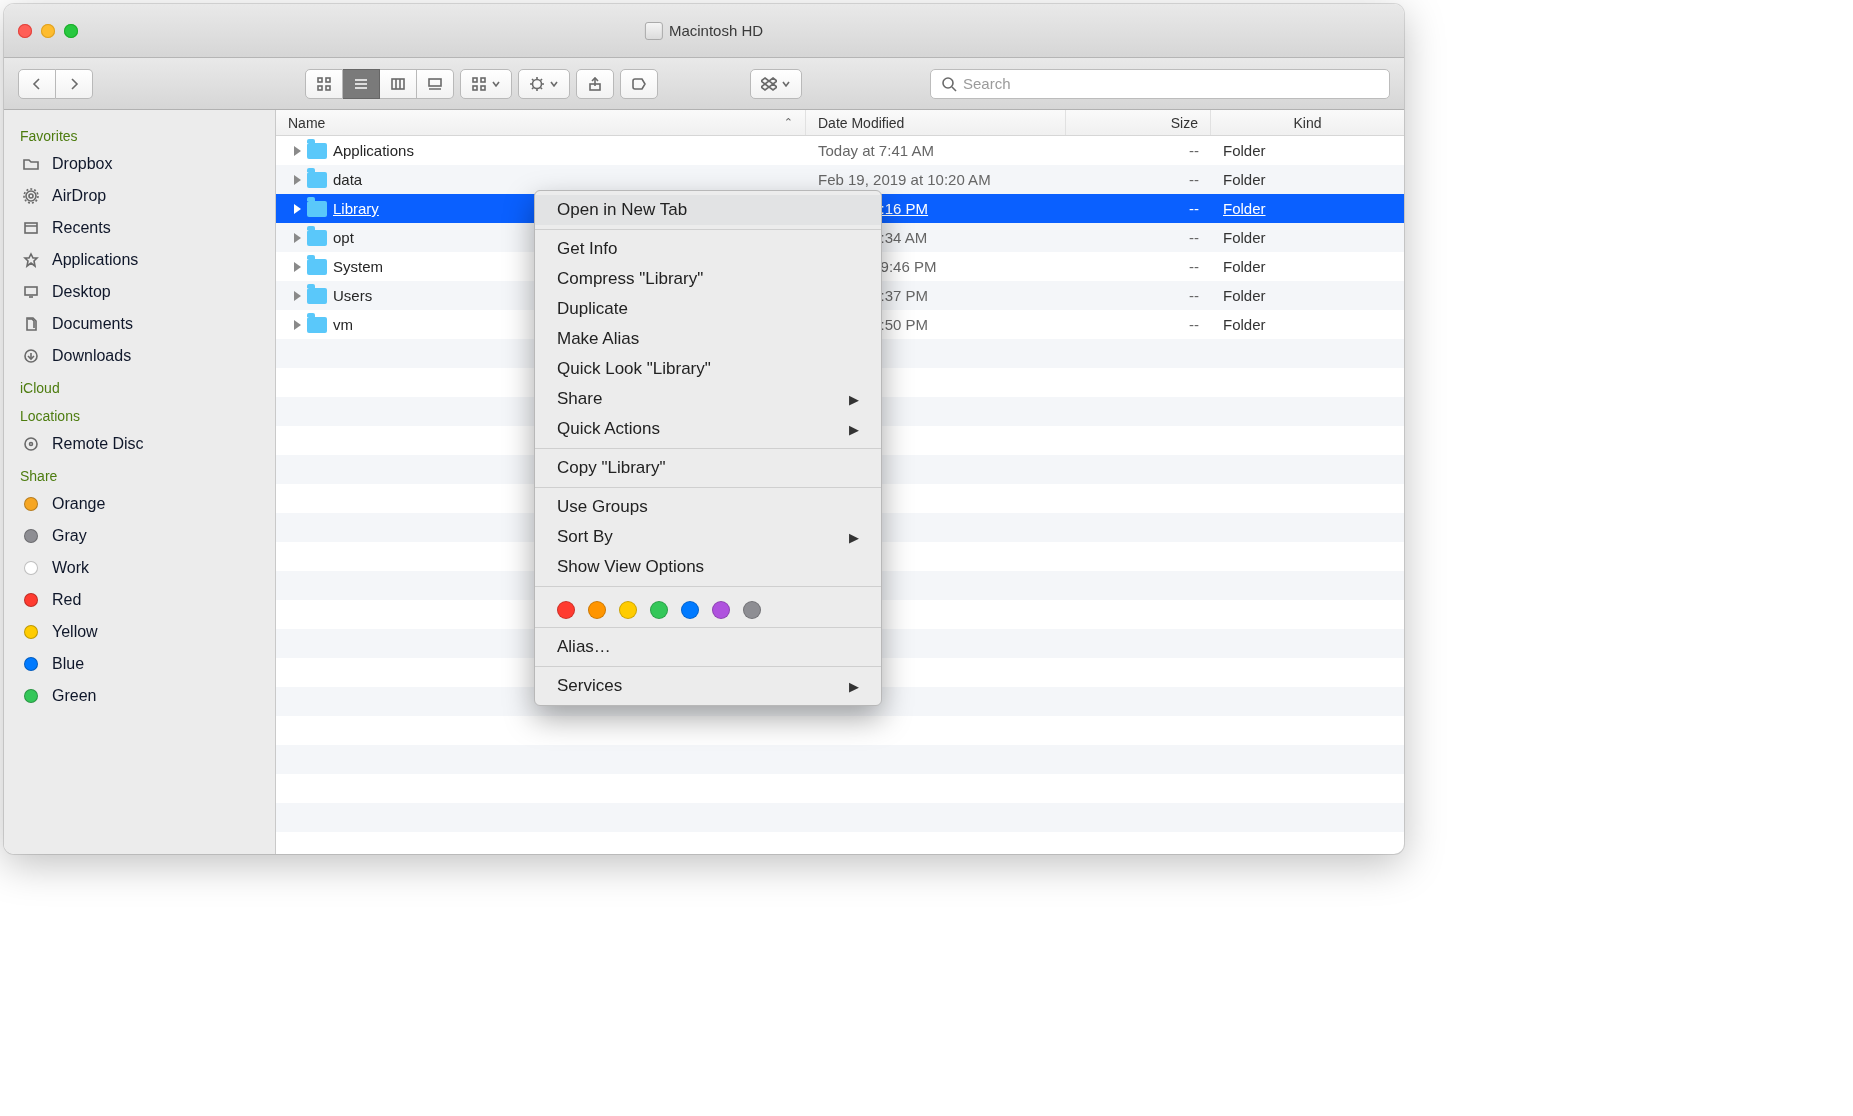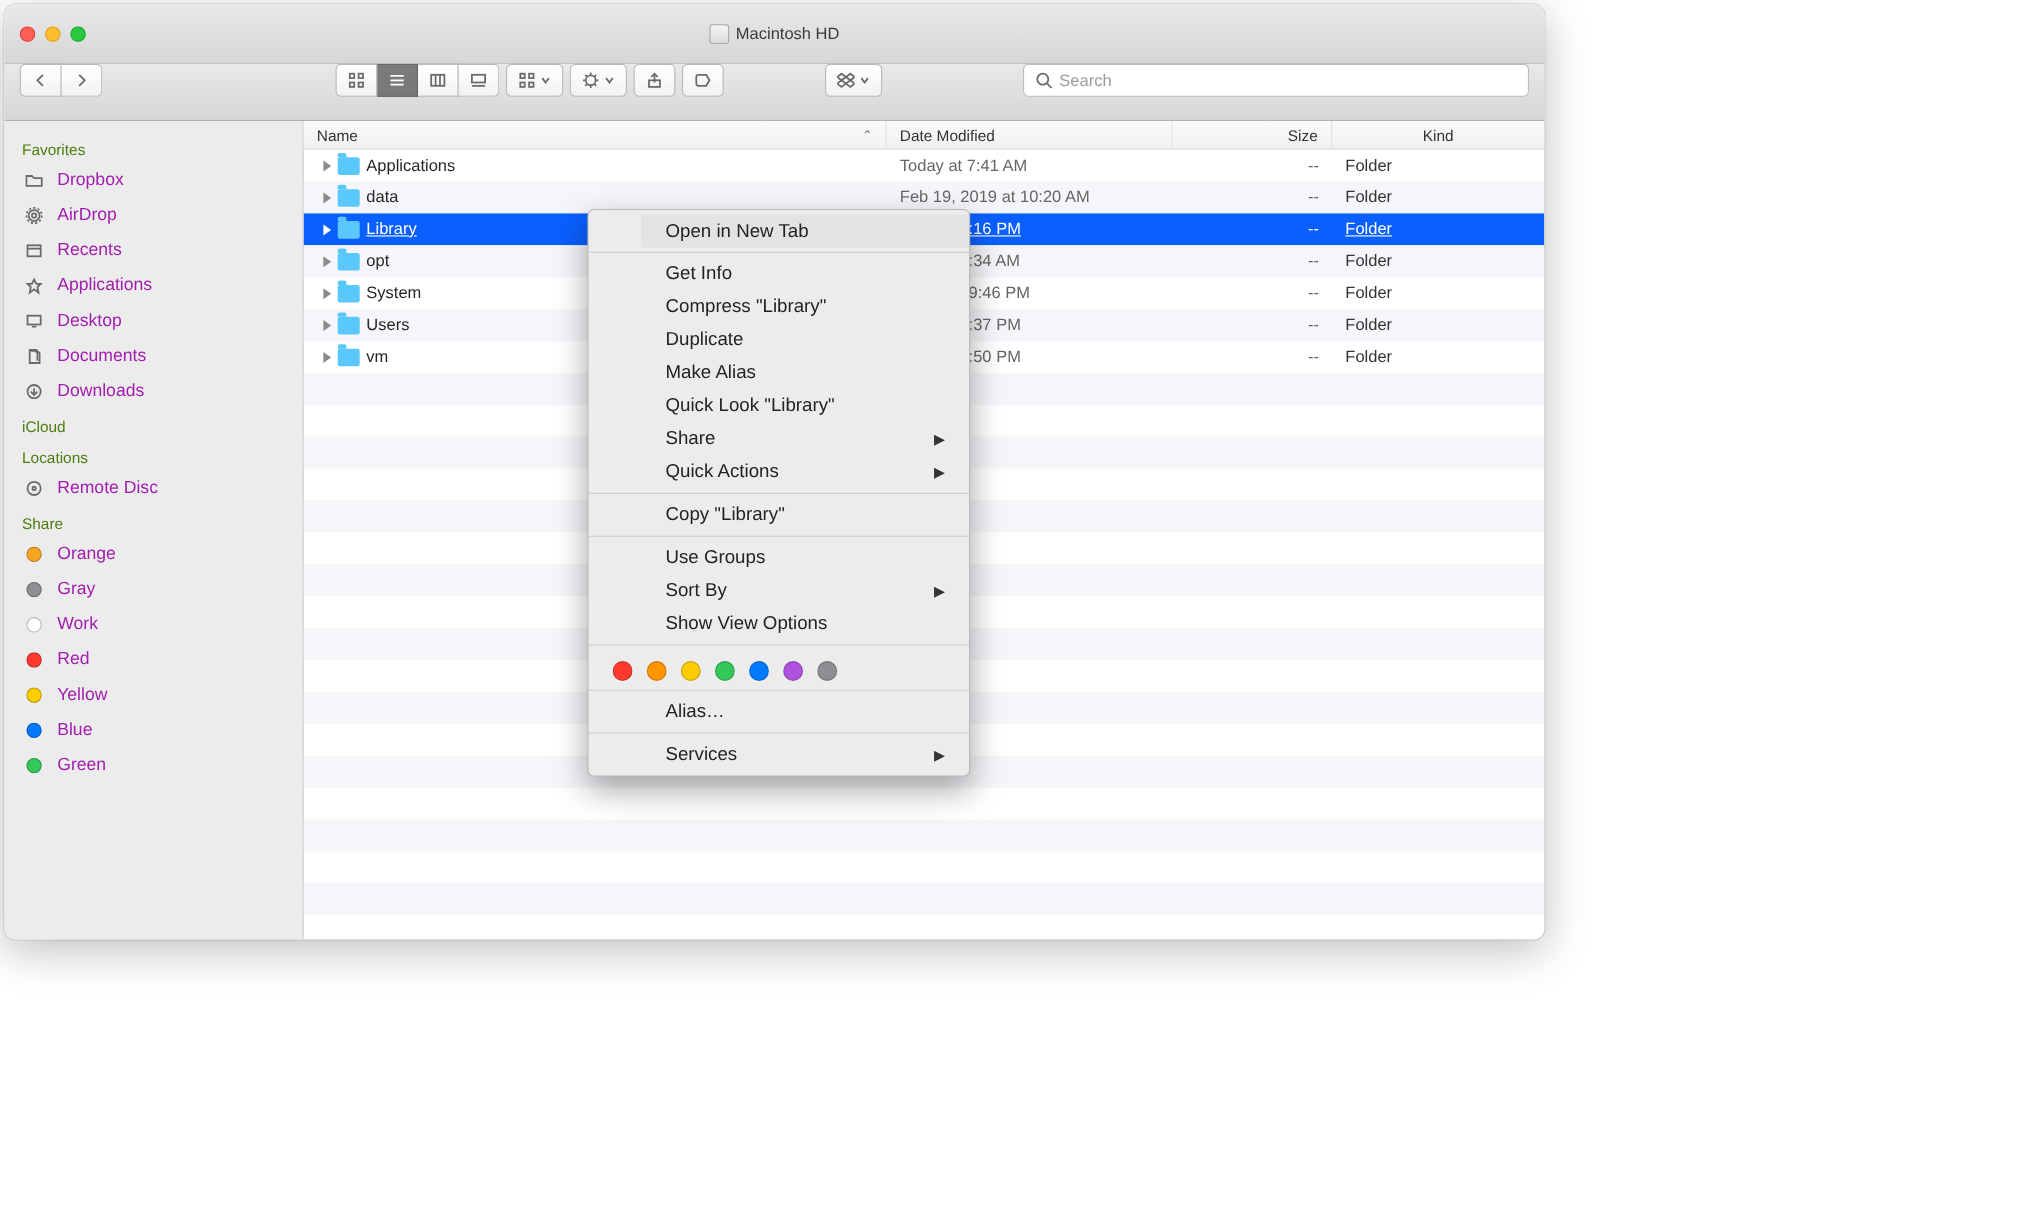--- a/index.html
+++ b/index.html
@@ -33,21 +33,21 @@
 .tl.r { background: #ff5f57; box-shadow: inset 0 0 0 1px #e0443e; }
 .tl.y { background: #febc2e; box-shadow: inset 0 0 0 1px #dea123; }
 .tl.g { background: #28c840; box-shadow: inset 0 0 0 1px #1dad2b; }
 .title-center { position: absolute; left: 50%; transform: translateX(-50%); display: flex; align-items: center; gap: 6px; font-size: 15px; color: #3a3a3a; }
 .hd-icon { width: 18px; height: 18px; background: linear-gradient(#f5f5f5,#dcdcdc); border: 1px solid #aaa; border-radius: 3px; }
 
 .toolbar {
   height: 52px;
   background: linear-gradient(#e9e9e9,#d6d6d6);
   border-bottom: 1px solid #b1b1b1;
-  display: flex; align-items: flex-start; gap: 6px;
+  display: flex; align-items: center; gap: 6px;
   padding: 0 14px;
 }
 .tb-group { display: flex; }
 .tb-btn {
   height: 30px;
   background: linear-gradient(#ffffff,#f2f2f2);
   border: 1px solid #b9b9b9;
   display: flex; align-items: center; justify-content: center;
   padding: 0 10px;
   font-size: 15px; color: #4a4a4a;
@@ -74,21 +74,21 @@
 .body { flex: 1; display: flex; min-height: 0; }
 .sidebar {
   width: 272px;
   background: #ececec;
   border-right: 1px solid #c9c9c9;
   padding: 10px 0 20px;
   overflow-y: auto;
   font-size: 16px;
 }
 .sb-head { color: #4d7c0f; font-size: 14px; padding: 8px 16px 4px; }
-.sb-item { display: flex; align-items: center; gap: 10px; padding: 6px 16px; color: #a21caf; }
+.sb-item { display: flex; align-items: center; gap: 10px; padding: 6px 16px; color: #0f172a; }
 .sb-item .ic { width: 22px; height: 20px; display: flex; align-items: center; justify-content: center; }
 .tag-dot { width: 14px; height: 14px; border-radius: 50%; border: 1px solid rgba(0,0,0,.25); }
 
 .main { flex: 1; display: flex; flex-direction: column; min-width: 0; }
 .columns-header {
   height: 26px;
   background: linear-gradient(#fafafa,#f0f0f0);
   border-bottom: 1px solid #d6d6d6;
   display: flex; align-items: center;
   font-size: 14px; color: #333;
@@ -123,21 +123,21 @@
   left: 530px; top: 186px;
   width: 348px;
   background: #ececec;
   border: 1px solid #b8b8b8;
   border-radius: 6px;
   box-shadow: 0 12px 30px rgba(0,0,0,.35);
   font-size: 17px;
   padding: 4px 0;
   z-index: 10;
 }
-.cm-item { padding: 5px 22px; display: flex; justify-content: space-between; align-items: center; color: #222; margin-left: 48px; }
+.cm-item { padding: 5px 22px; display: flex; justify-content: space-between; align-items: center; color: #222; }
 .cm-item.hover { background: #e2e3e4; }
 .cm-sep { height: 1px; background: #cfcfcf; margin: 4px 0; }
 .cm-arrow { font-size: 13px; color: #333; }
 .tag-row { display: flex; gap: 13px; padding: 10px 22px 4px; }
 .tag-row .td { width: 18px; height: 18px; border-radius: 50%; border: 1px solid rgba(0,0,0,.2); }
 </style>
 </head>
 <body>
 
 <div class="window">

